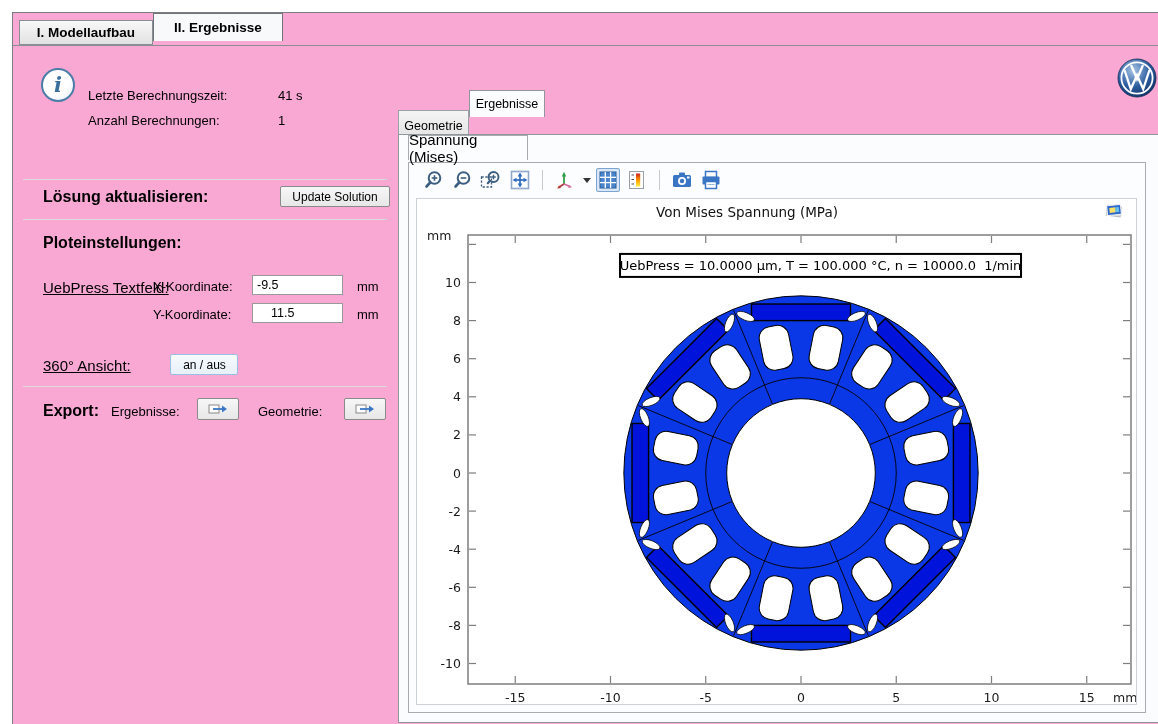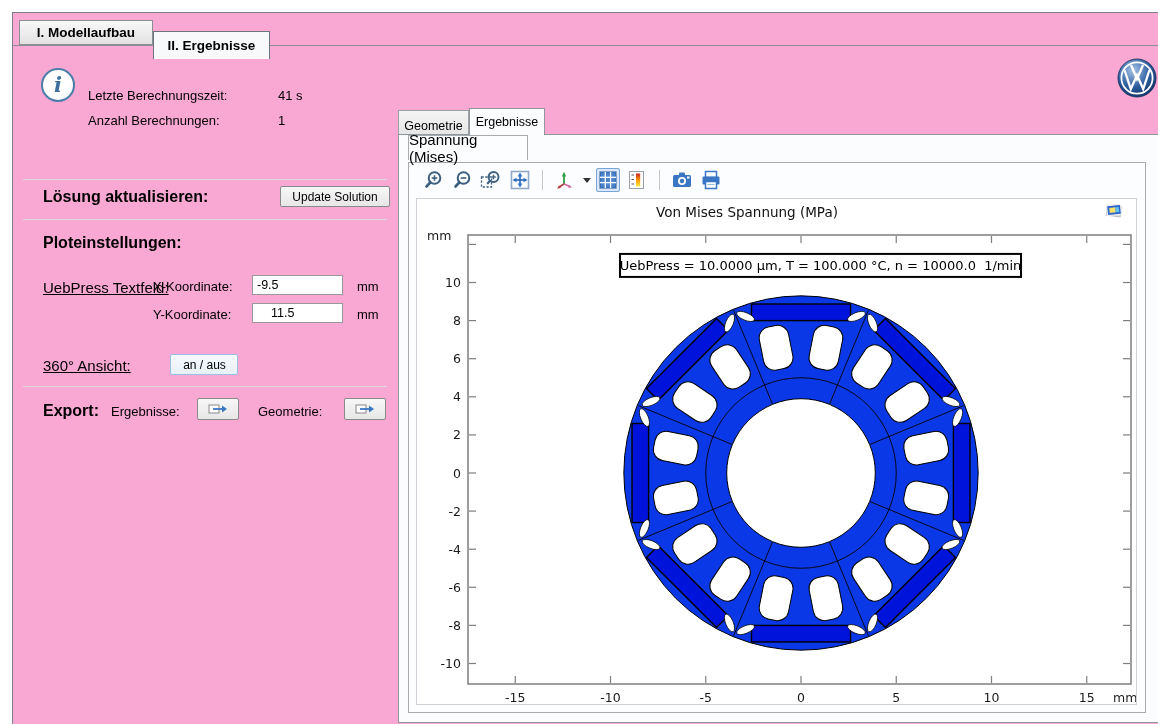--- a/index.html
+++ b/index.html
@@ -3,21 +3,21 @@
 <meta charset="utf-8">
 <style>
   html,body{margin:0;padding:0;background:#fff;}
   #app{position:relative;width:1156px;height:717px;margin:12px;background:#f9a8d4;
        border:1px solid #7a7f85;font-family:"Liberation Sans",sans-serif;color:#000;overflow:hidden;}
   
   .mtab{position:absolute;box-sizing:border-box;text-align:center;font-weight:bold;font-size:13.5px;
         display:flex;align-items:center;justify-content:center;cursor:default;}
   #mtab1{left:6px;top:7px;width:134px;height:25px;background:linear-gradient(#f8f8f8,#e2e2e2);
          border:1px solid #8a8f94;z-index:1;}
-  #mtab2{left:140px;top:18px;width:117px;height:28px;background:#f8f9fb;
+  #mtab2{left:140px;top:0;width:130px;height:28px;background:#f8f9fb;
          border:1px solid #6e747a;border-bottom:none;z-index:3;}
   #tabline{position:absolute;left:0;top:32px;width:100%;height:0;border-top:1px solid #8a8f94;z-index:2;}
   
   .abs{position:absolute;}
   .lbl{font-size:13px;}
   .h1{font-size:16px;font-weight:bold;}
   .ul{font-size:15px;text-decoration:underline;}
   .divider{position:absolute;left:10px;width:364px;border-top:1px solid #dcdcdc;height:0;}
   .btn{box-sizing:border-box;display:flex;align-items:center;justify-content:center;
        background:linear-gradient(#f7f7f7,#e7e7e7);border:1px solid #8a8a8a;border-radius:2px;
@@ -28,21 +28,21 @@
   #info-icon{left:28px;top:55px;width:34px;height:34px;border:2px solid #4a7da8;border-radius:50%;
      background:radial-gradient(circle at 35% 30%,#ffffff 55%,#e4edf6);box-sizing:border-box;
      display:flex;align-items:center;justify-content:center;}
   #info-icon span{font-family:"DejaVu Serif",serif;font-style:italic;font-weight:bold;
      font-size:21px;color:#3a6e9e;line-height:1;margin-top:-2px;}
   
   .vtab{position:absolute;box-sizing:border-box;font-size:12.5px;display:flex;align-items:center;
         justify-content:center;cursor:default;}
   #vtab-geo{left:385px;top:97px;width:71px;height:31px;background:linear-gradient(#f4f4f4,#e3e3e3);
         border:1px solid #9aa0a5;z-index:1;}
-  #vtab-erg{left:456px;top:95px;width:76px;height:27px;background:#fbfcfd;border:1px solid #8f969c;
+  #vtab-erg{left:456px;top:77px;width:76px;height:27px;background:#fbfcfd;border:1px solid #8f969c;
         border-bottom:none;z-index:3;text-align:right;}
   #vpanel{left:385px;top:121px;width:762px;height:589px;border:1px solid #8f969c;background:#fbfcfd;
         box-sizing:border-box;z-index:2;}
   #ptab{left:395px;top:122px;width:118px;height:24px;background:#fcfdff;border:1px solid #a6abb0;
         border-bottom:none;z-index:5;font-size:15px;display:flex;align-items:center;justify-content:center;}
   #ppanel{left:395px;top:149px;width:738px;height:551px;border:1px solid #a6abb0;background:#fcfdff;
         box-sizing:border-box;z-index:4;}
   #toolbar{left:397px;top:151px;width:730px;height:32px;z-index:6;display:flex;align-items:center;
         gap:5px;padding-left:11px;}
   .tbtn{width:24px;height:24px;display:flex;align-items:center;justify-content:center;border-radius:2px;}

